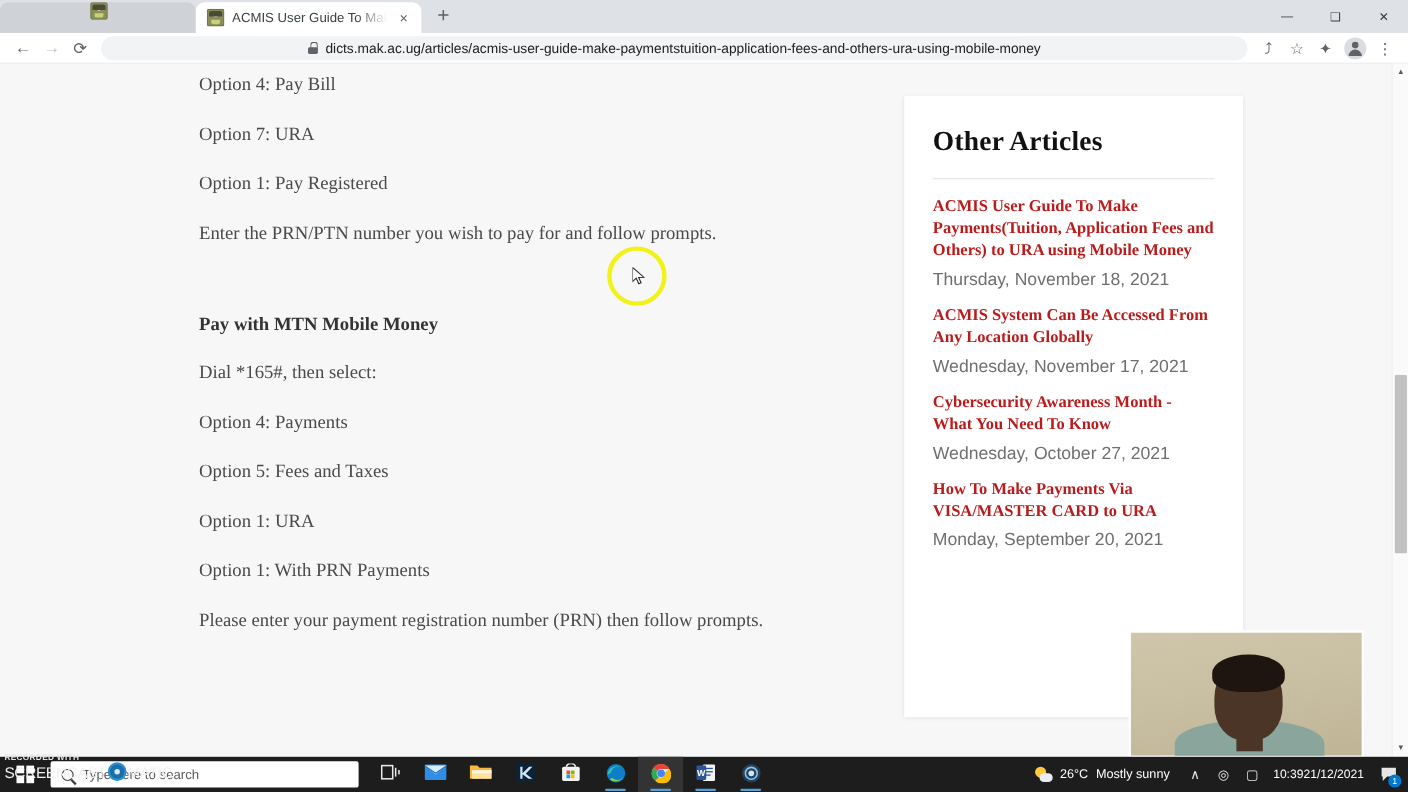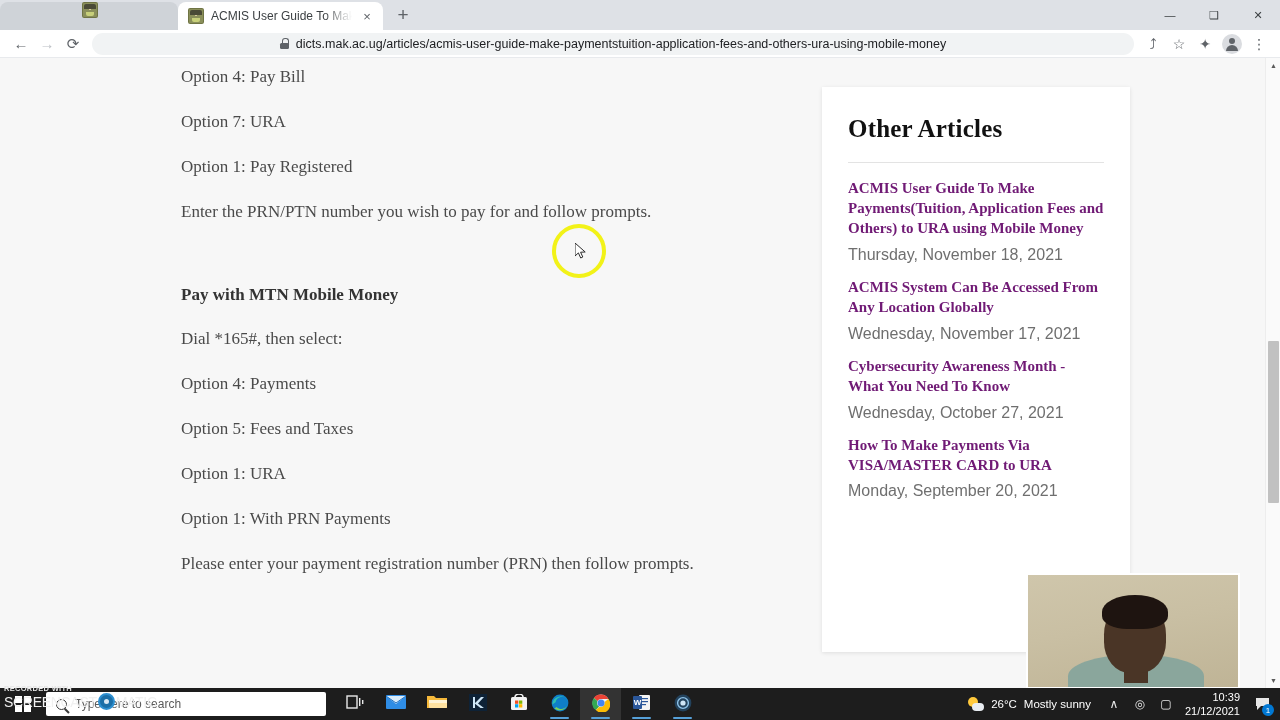--- a/index.html
+++ b/index.html
@@ -142,21 +142,21 @@
   .sidecard h2 {
     font-family: "Liberation Serif", serif;
     font-size: 25px; font-weight: bold; color: #111; letter-spacing: .2px;
   }
   .sidecard hr {
     border: none; border-top: 1px solid #e3e3e3; margin: 19px 0 16px;
   }
   .art-item { margin-bottom: 14px; }
   .art-title {
     font-family: "Liberation Serif", serif;
-    font-size: 15px; font-weight: bold; color: #701a75; line-height: 1.33;
+    font-size: 15px; font-weight: bold; color: #b91c1c; line-height: 1.33;
   }
   .art-date {
     font-family: "Liberation Sans", sans-serif;
     font-size: 16px; color: #6f6f6f; margin-top: 7px; font-weight: 300;
   }
 
   
   .sbar {
     position: absolute; right: 0; top: 58px; width: 15px; height: 630px;
     background: #fafafa; border-left: 1px solid #ededed;
@@ -261,21 +261,21 @@
   }
   .sun::after {
     content: ""; position: absolute; right: 0; bottom: 1px; width: 12px; height: 8px;
     border-radius: 6px; background: #e9edf2;
   }
   .tray-ico {
     width: 26px; height: 32px; display: flex; align-items: center;
     justify-content: center; color: #e7e7e7; font-size: 12px;
   }
   .tray-clock {
-    display: flex; flex-direction: column; align-items: flex-end;
+    display: flex; flex-direction: row; align-items: flex-end;
     color: #ffffff; font-size: 11px; line-height: 1.3; padding: 0 10px 0 6px;
   }
   .tray-notif {
     width: 24px; height: 32px; display: flex; align-items: center;
     justify-content: center; position: relative; color: #e7e7e7;
   }
   .notif-badge {
     position: absolute; right: 0px; bottom: 4px; min-width: 12px; height: 12px;
     border-radius: 50%; background: #0078d4; color: #fff; font-size: 8px;
     display: flex; align-items: center; justify-content: center;

